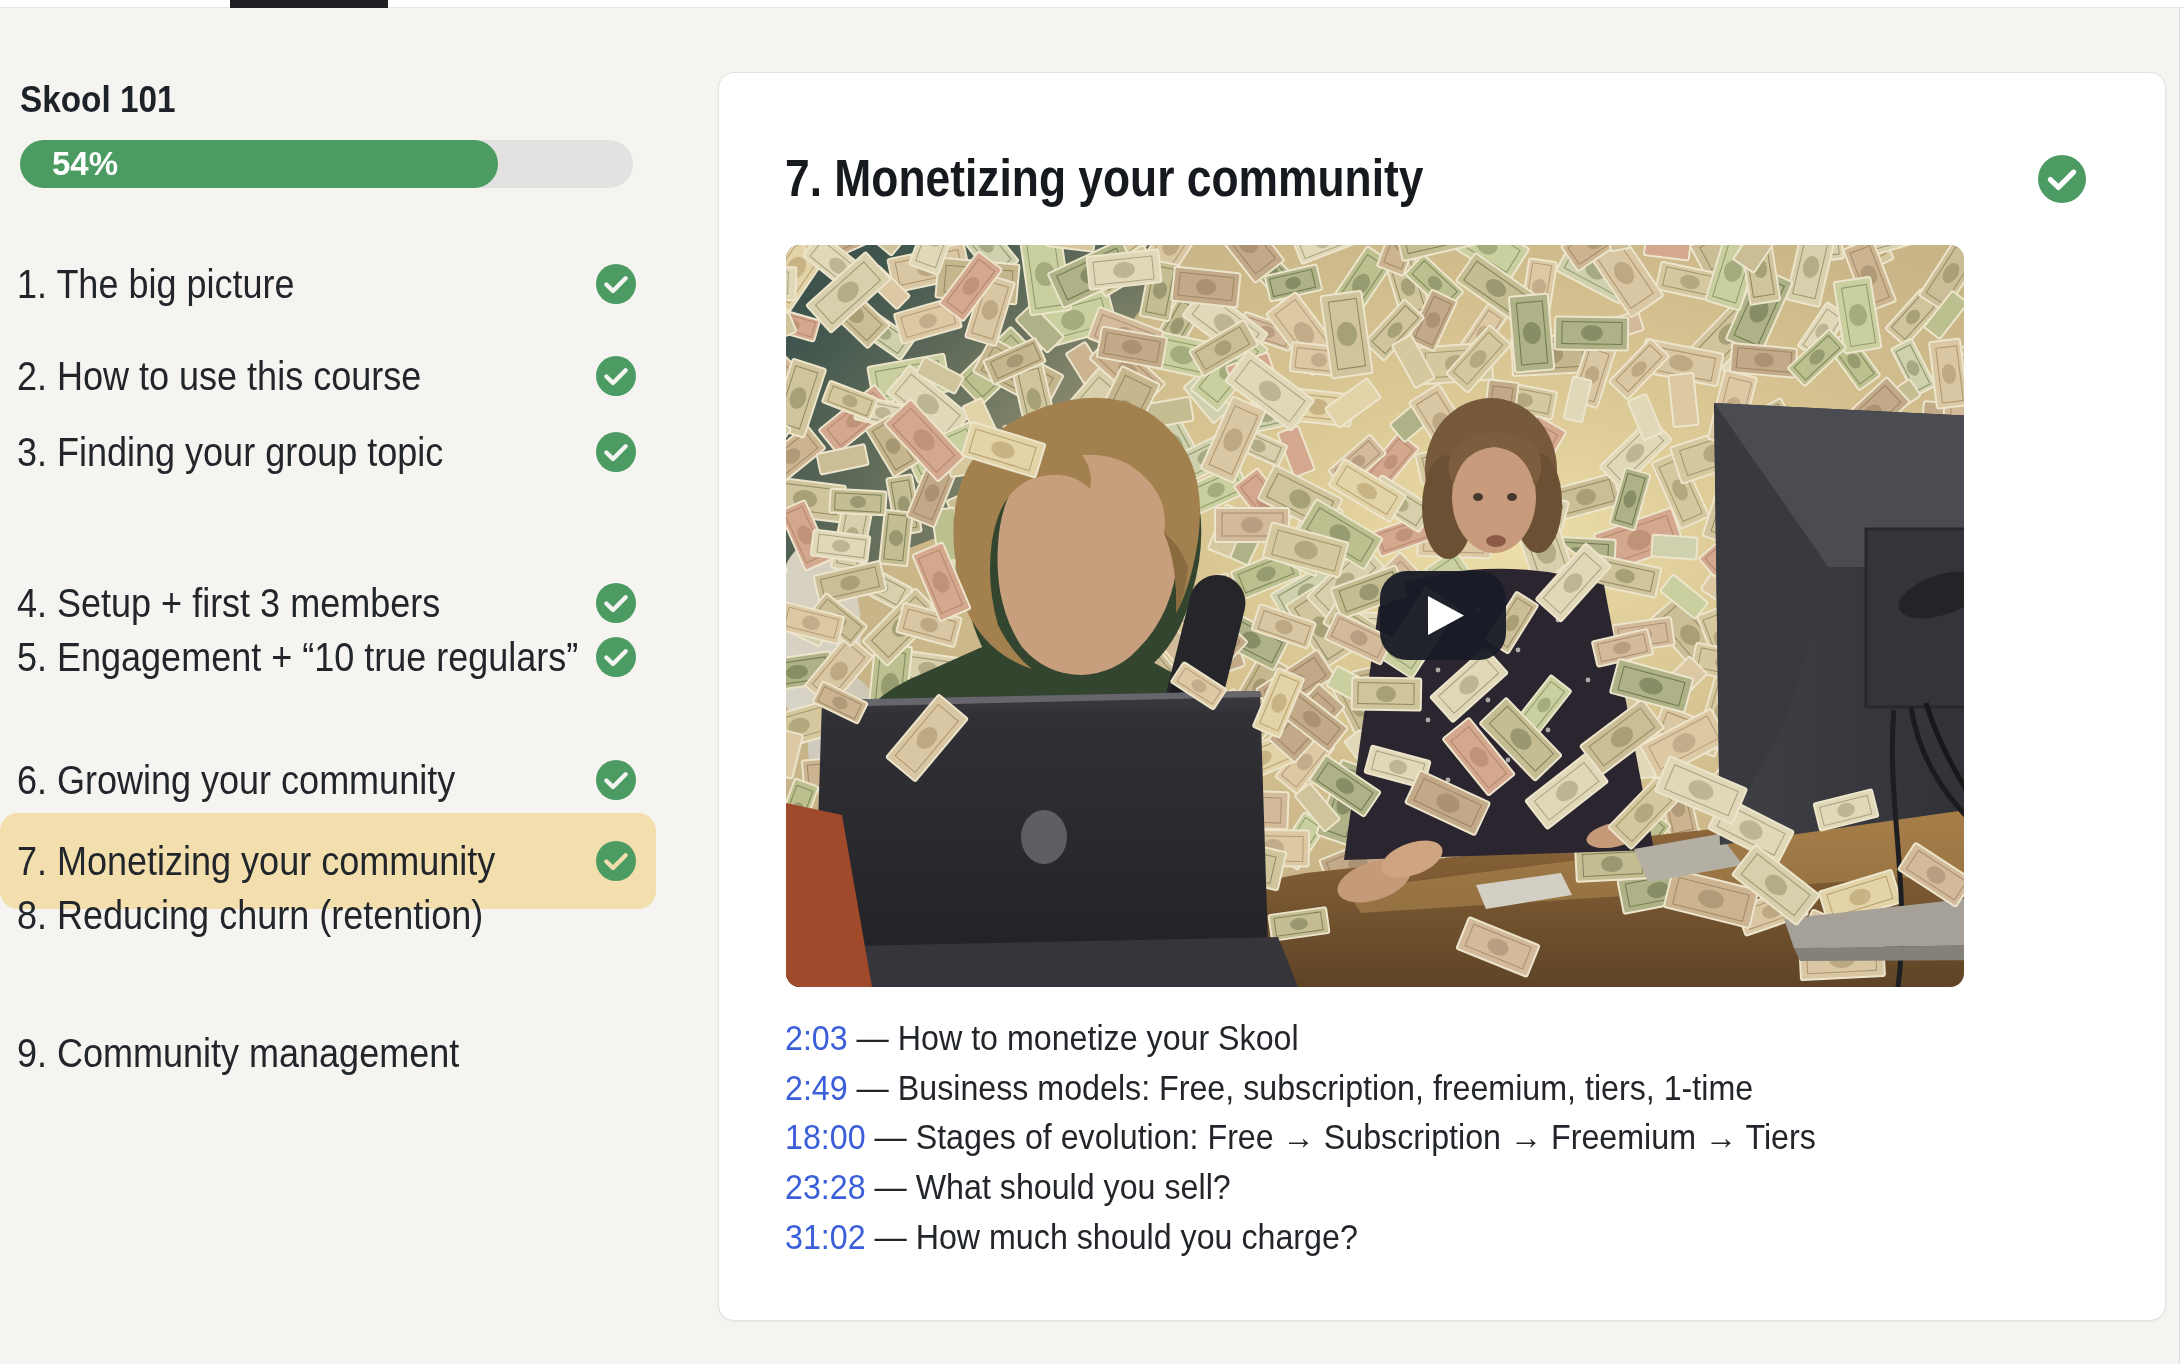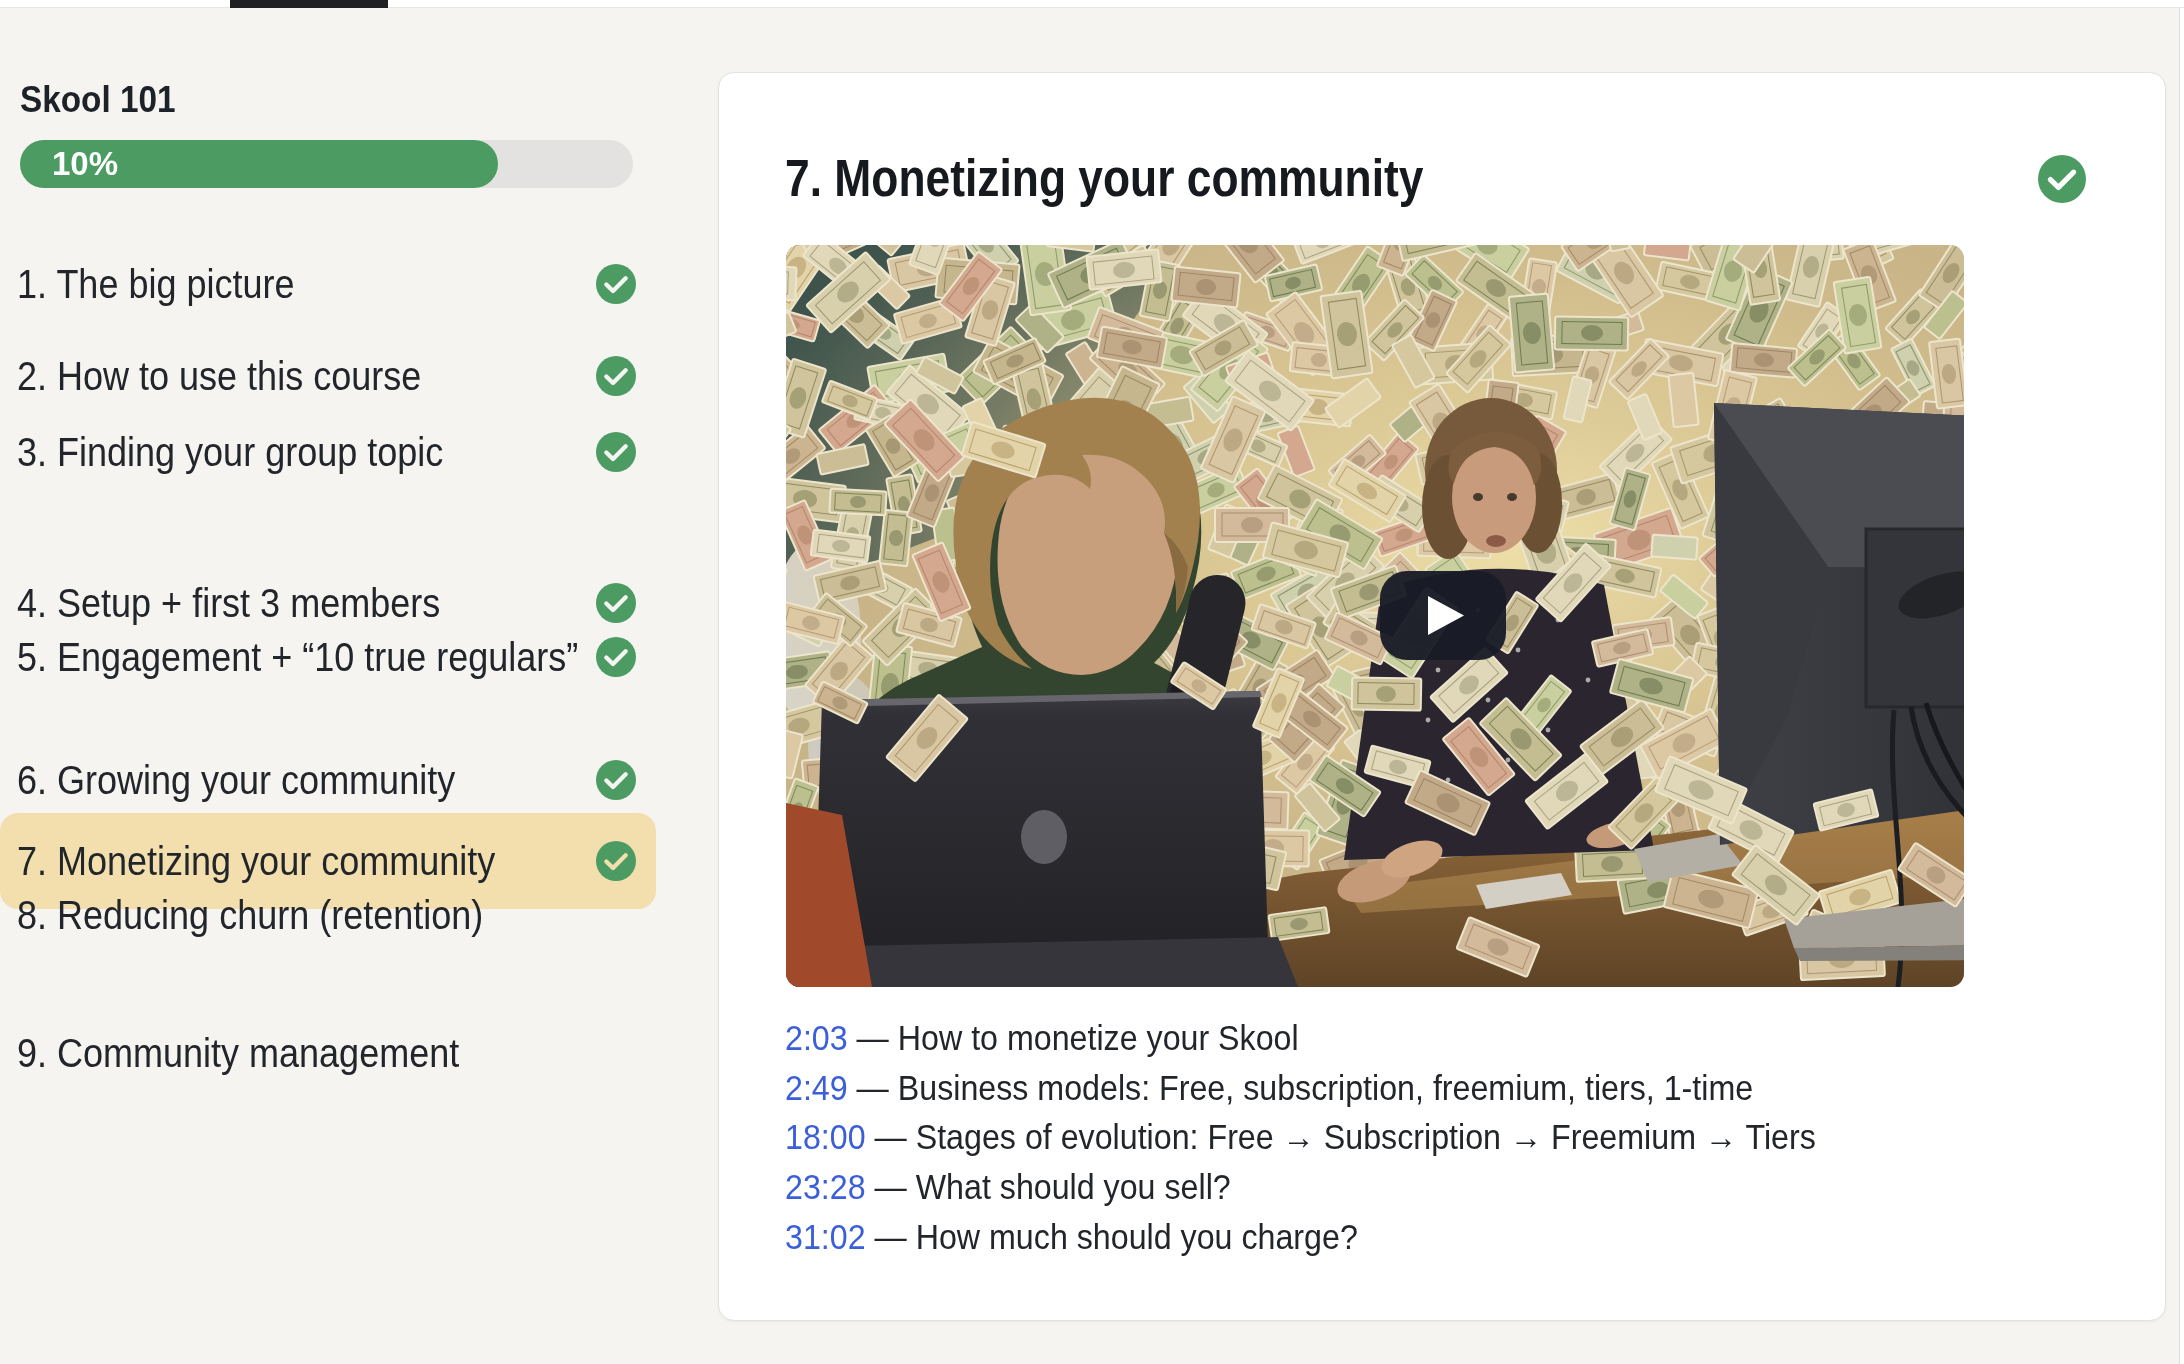--- a/index.html
+++ b/index.html
@@ -23,21 +23,21 @@
 .tslist a { color:#3b5ed9; }
 .dash { color:#22262b; }
 </style></head>
 <body>
 <div class="topstrip"></div>
 <div class="tab"></div>
 <div class="scroll"></div>
 <div class="sidetitle">Skool 101</div>
 <div class="pbar">
     <div class="pfill"></div>
-    <div class="ptxt">10%</div>
+    <div class="ptxt">54%</div>
   </div>
 <div class="row" style="top:236px">
     <span>1. The big picture</span>
     <div class="chk"><svg viewBox="0 0 24 24" width="100%" height="100%">
         <circle cx="12" cy="12" r="12" fill="#4b9b63"></circle>
         <path d="M6.2 12.3 L10.2 16.2 L17.8 8.6" fill="none" stroke="#f5f4f1" stroke-width="2.6" stroke-linecap="round" stroke-linejoin="round"></path>
       </svg></div>
   </div>
 <div class="row" style="top:328px">
     <span>2. How to use this course</span>

